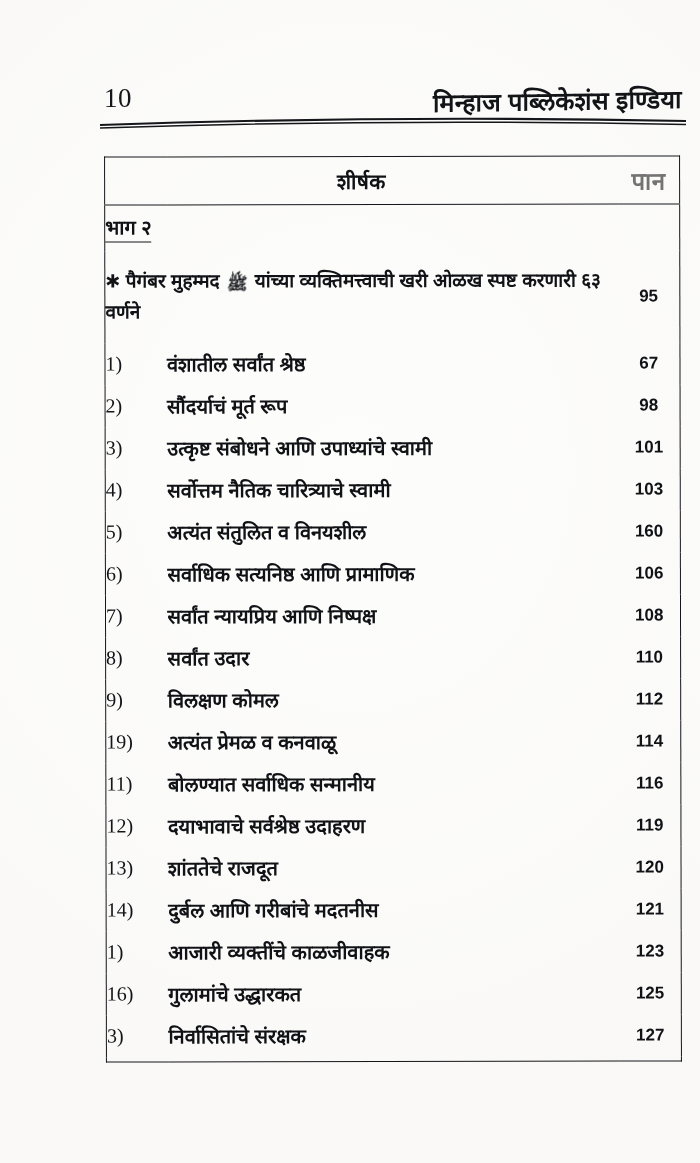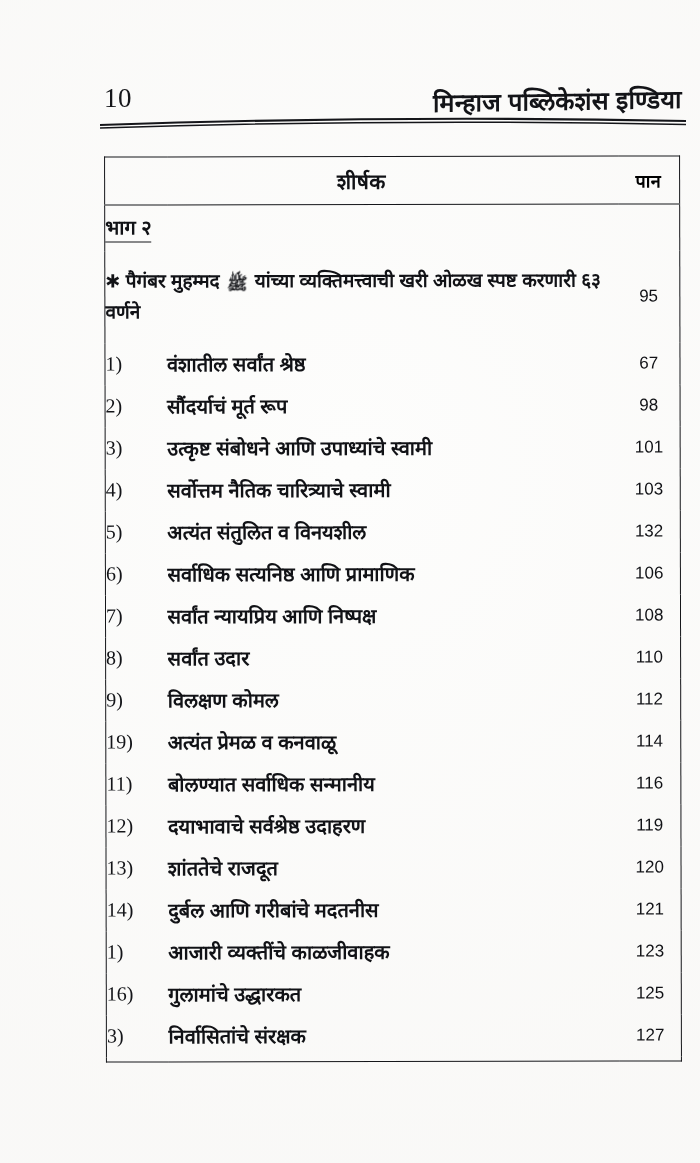--- a/index.html
+++ b/index.html
@@ -108,23 +108,23 @@
     text-align: center;
     font-family: "Liberation Sans", "DejaVu Sans", sans-serif;
     font-size: 21px;
     font-weight: 700;
     color: #111216;
     letter-spacing: 0.3px;
   }
   .head-page {
     text-align: center;
     font-family: "Liberation Sans", "DejaVu Sans", sans-serif;
-    font-size: 18px;
+    font-size: 24px;
     font-weight: 700;
-    color: #000000;
+    color: #737373;
     letter-spacing: 0.3px;
   }
 
   
   .section-row td { height: 46px; }
   .section-label {
     padding-left: 8px;
     font-family: "Liberation Sans", "DejaVu Sans", sans-serif;
     font-size: 20px;
     font-weight: 700;
@@ -172,21 +172,21 @@
     font-family: "Liberation Sans", "DejaVu Sans", sans-serif;
     font-size: 20px;
     font-weight: 600;
     color: #111216;
     padding-left: 6px;
   }
   .item-page, .starred-page, .section-page {
     text-align: center;
     font-family: "Liberation Sans", "DejaVu Sans", sans-serif;
     font-size: 17px;
-    font-weight: 400;
+    font-weight: 700;
     color: #111216;
   }
 </style>
 </head>
 <body>
 
 <div class="page">
   <div class="paper-tint"></div>
 
   <div class="running-head">
@@ -242,21 +242,21 @@
           <td class="item-page col-sep">101</td>
         </tr>
         <tr class="item-row">
           <td class="item-num">4)</td>
           <td class="item-title">सर्वोत्तम नैतिक चारित्र्याचे स्वामी</td>
           <td class="item-page col-sep">103</td>
         </tr>
         <tr class="item-row">
           <td class="item-num">5)</td>
           <td class="item-title">अत्यंत संतुलित व विनयशील</td>
-          <td class="item-page col-sep">132</td>
+          <td class="item-page col-sep">160</td>
         </tr>
         <tr class="item-row">
           <td class="item-num">6)</td>
           <td class="item-title">सर्वाधिक सत्यनिष्ठ आणि प्रामाणिक</td>
           <td class="item-page col-sep">106</td>
         </tr>
         <tr class="item-row">
           <td class="item-num">7)</td>
           <td class="item-title">सर्वांत न्यायप्रिय आणि निष्पक्ष</td>
           <td class="item-page col-sep">108</td>

